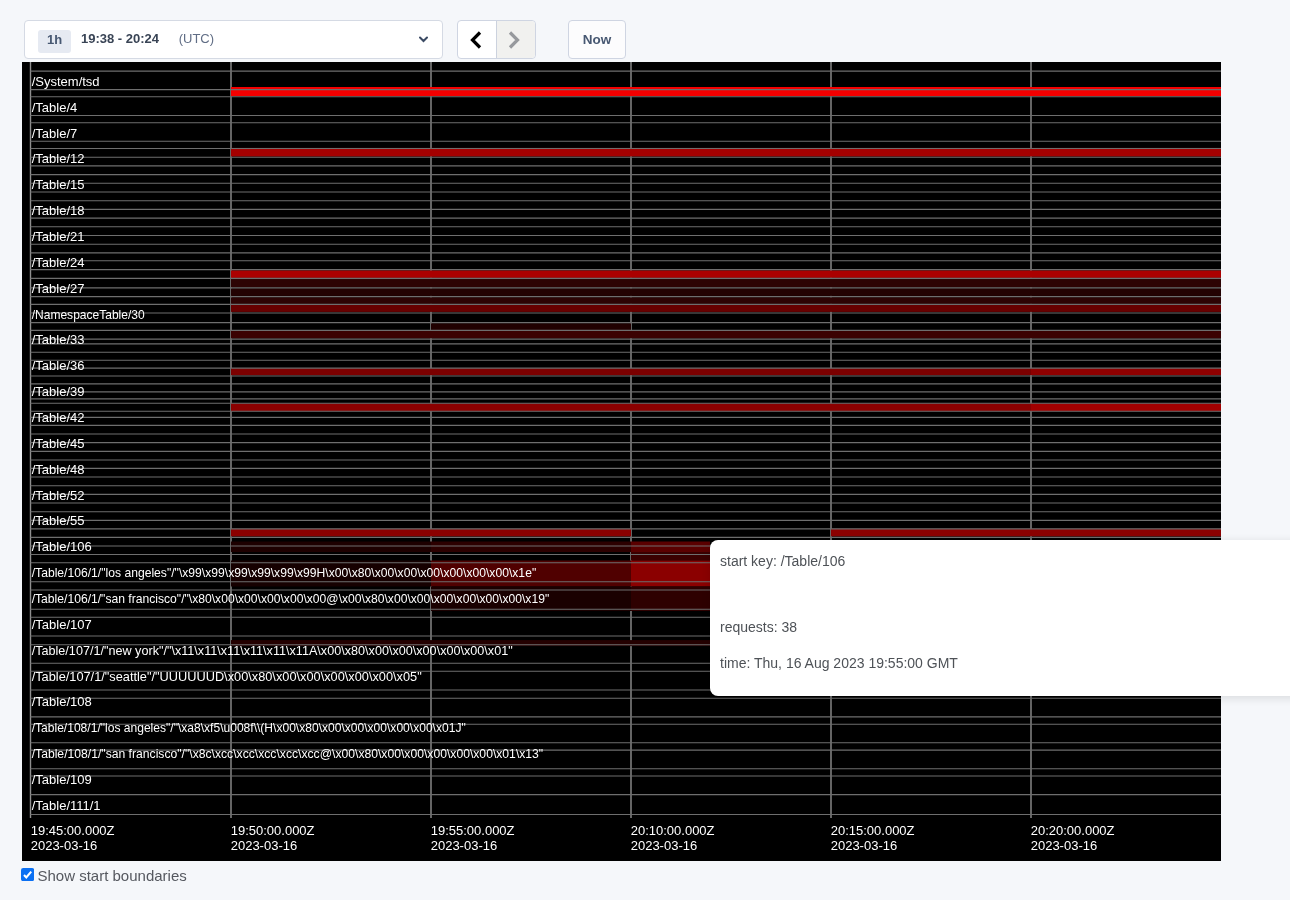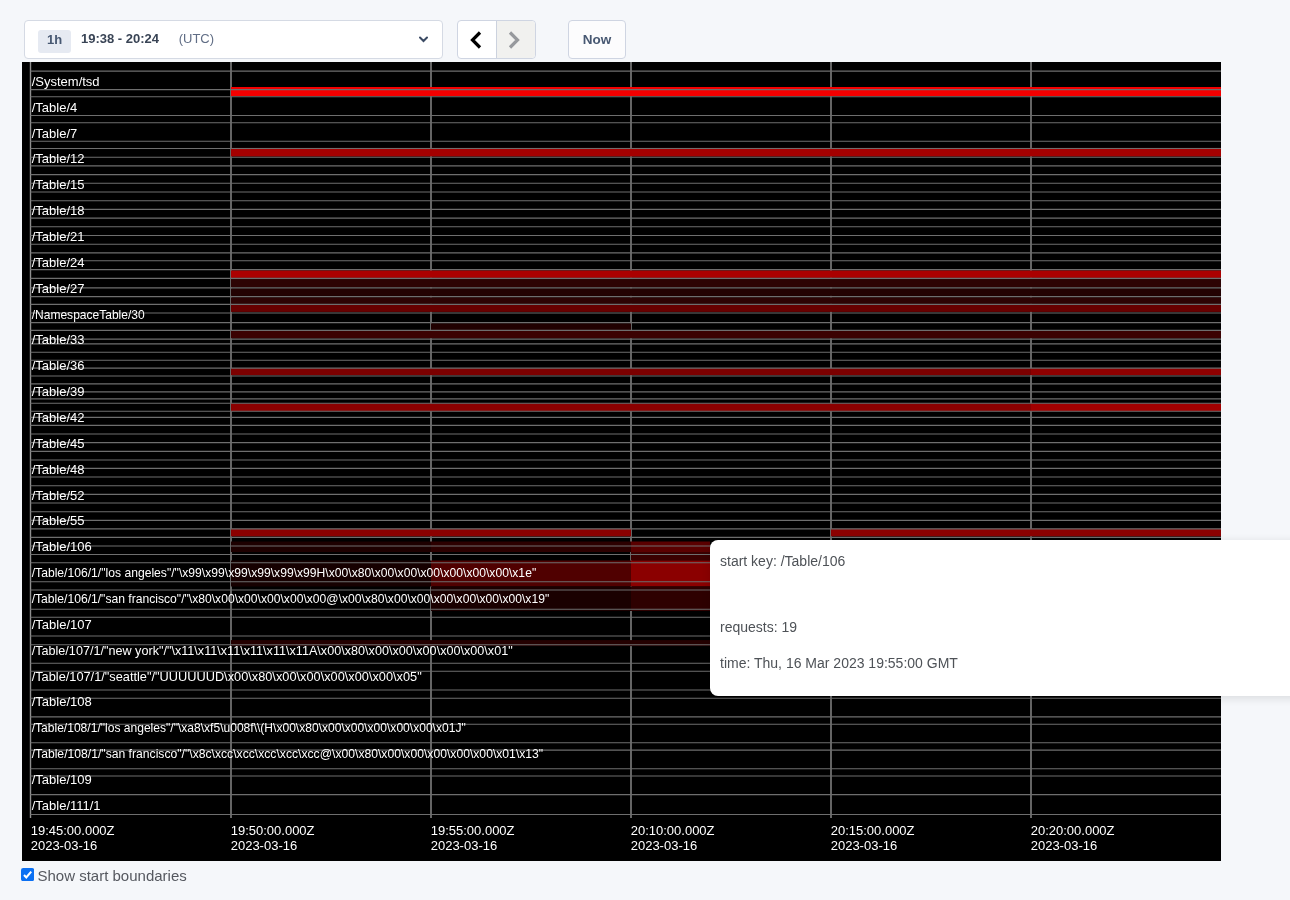--- a/index.html
+++ b/index.html
@@ -107,22 +107,22 @@
 <text x="608.7" y="773.2">20:10:00.000Z</text>
 <text x="608.7" y="788.2">2023-03-16</text>
 <text x="808.7" y="773.2">20:15:00.000Z</text>
 <text x="808.7" y="788.2">2023-03-16</text>
 <text x="1008.7" y="773.2">20:20:00.000Z</text>
 <text x="1008.7" y="788.2">2023-03-16</text>
 </g>
 </svg>
 <div class="tooltip">
   <div style="top:13px">start key: /Table/106</div>
-  <div style="top:79px">requests: 19</div>
-  <div style="top:115px">time: Thu, 16 Mar 2023 19:55:00 GMT</div>
+  <div style="top:79px">requests: 38</div>
+  <div style="top:115px">time: Thu, 16 Aug 2023 19:55:00 GMT</div>
 </div>
 <div class="cbrow">
   <svg class="cbx" viewBox="0 0 13.2 13.2">
       <rect x="0" y="0" width="13.2" height="13.2" rx="2.2" fill="#0b70f3"></rect>
       <path d="M3 7 L5.3 9.4 L10.2 3.6" stroke="#fff" stroke-width="2.1" fill="none"></path>
     </svg>
   <div class="cblabel">Show start boundaries</div>
 </div>
 
 </body></html>

